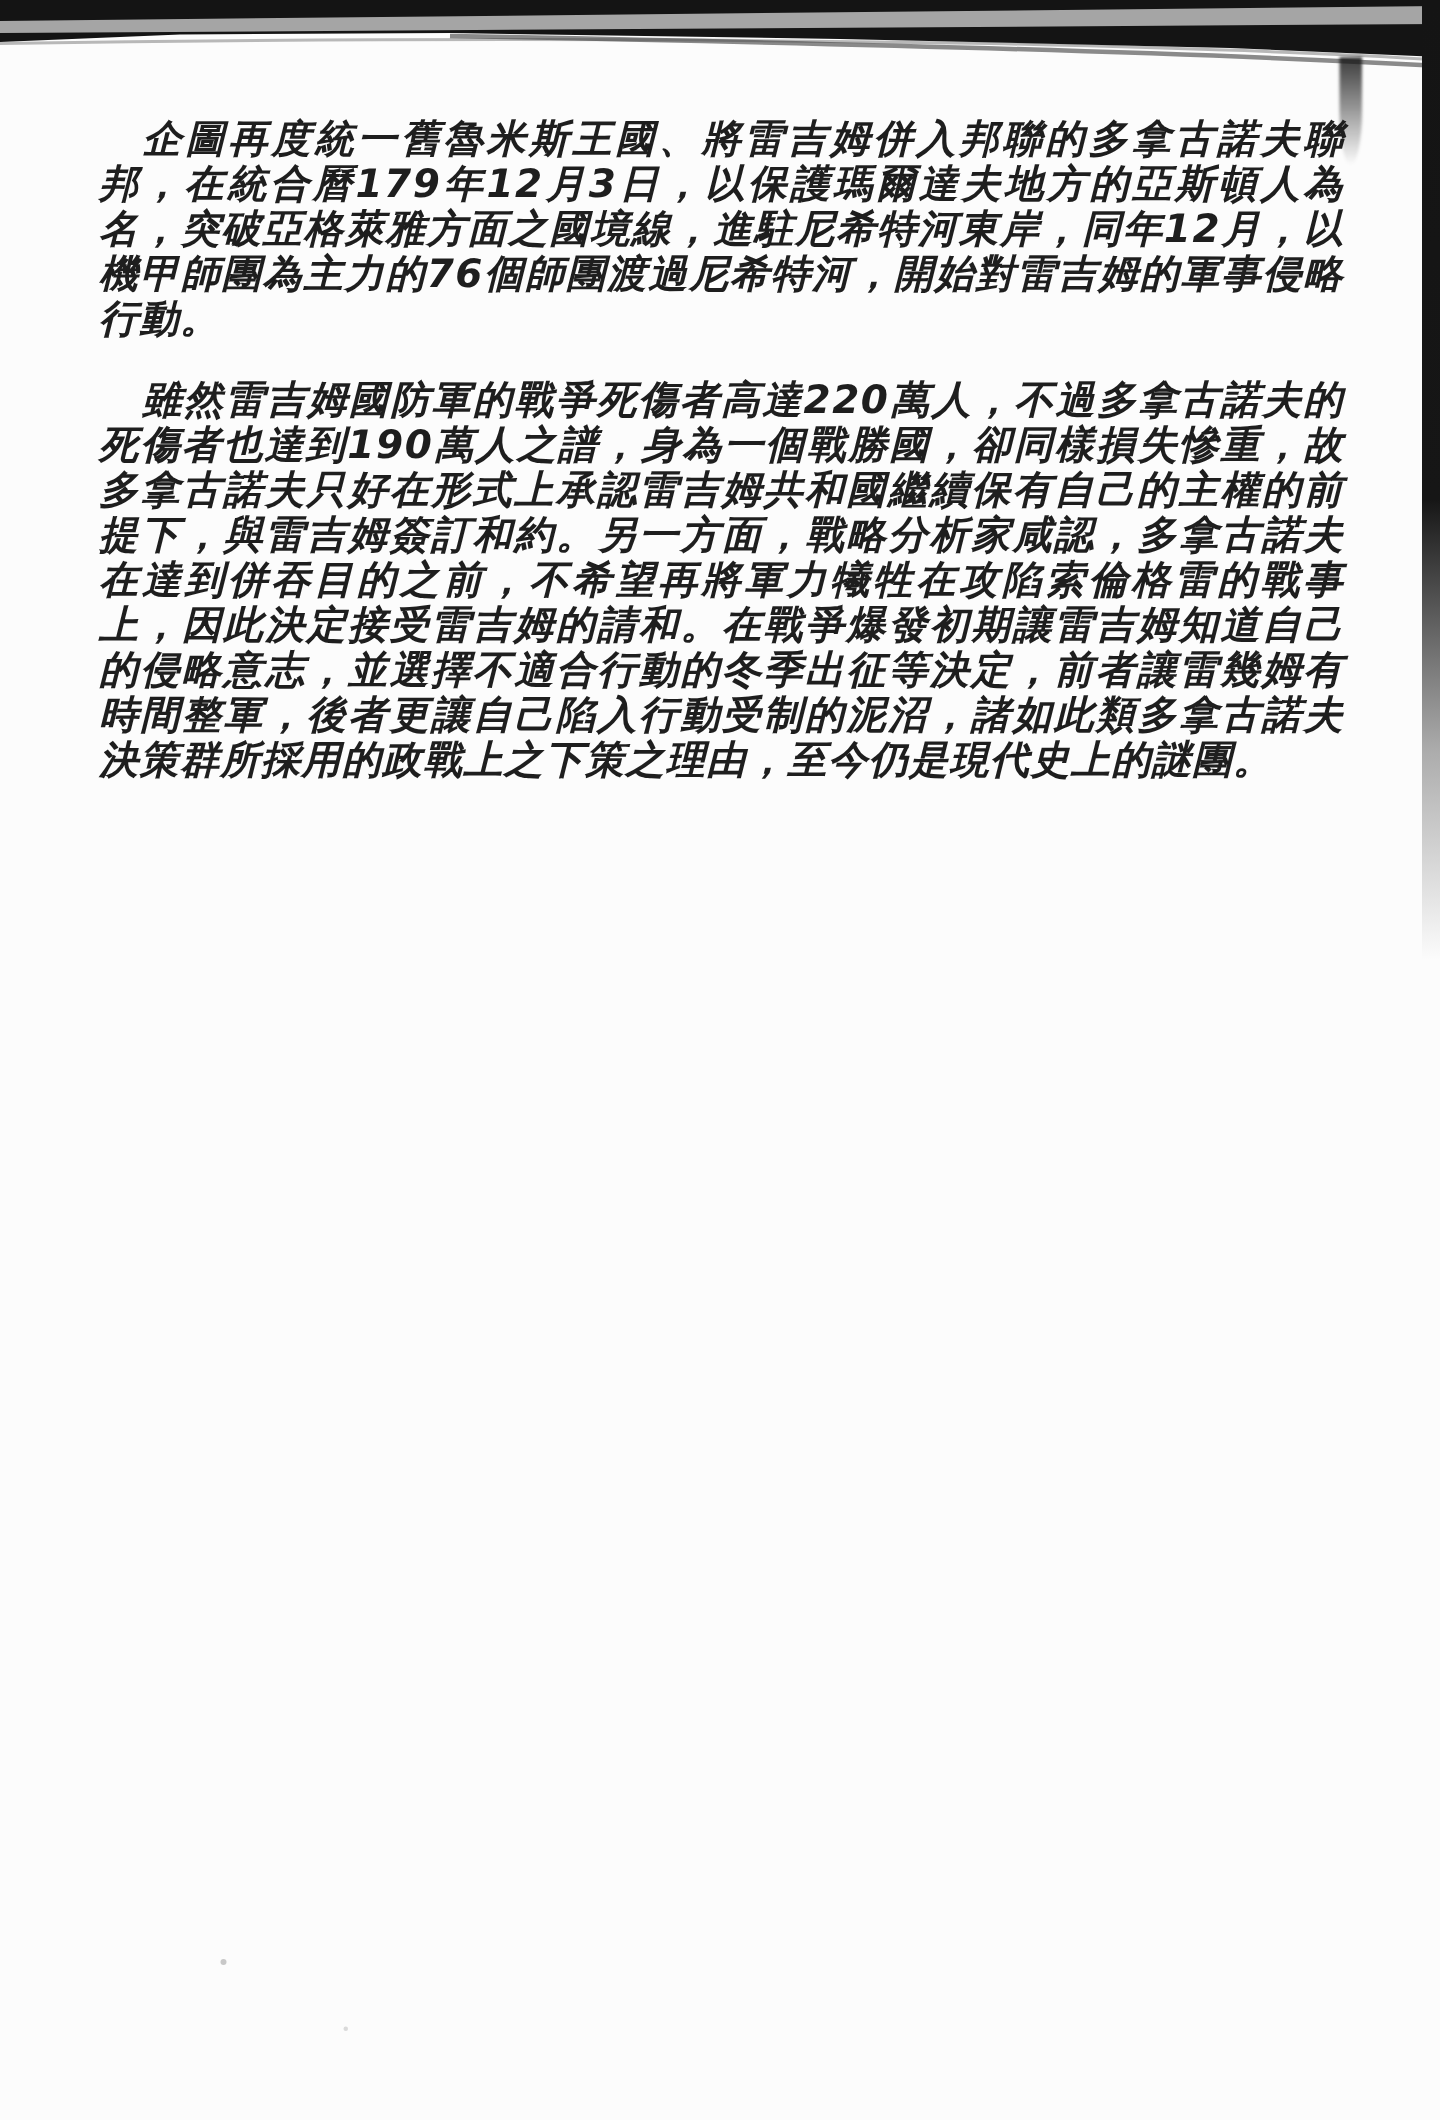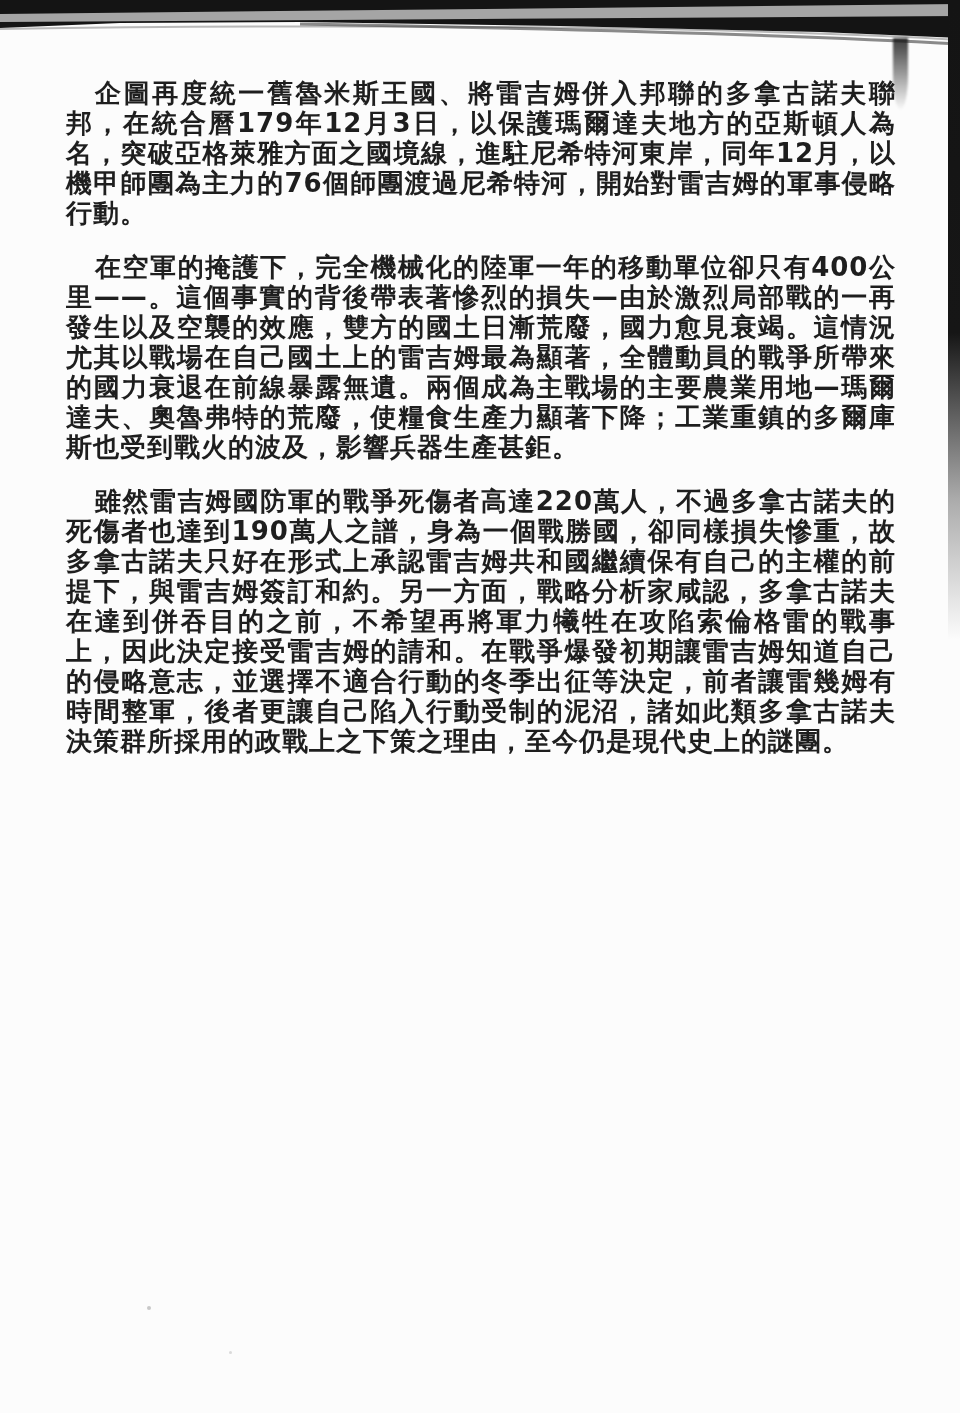--- a/index.html
+++ b/index.html
@@ -57,20 +57,21 @@
     font-size: 26px;
     line-height: 30px;
     font-weight: 600;
     letter-spacing: 1px;
     text-align: justify;
     text-justify: inter-character;
   }
   .para {
     margin: 0 0 24px 0;
     text-indent: 29px;
+    font-style: italic;
   }
   .para:last-child { margin-bottom: 0; }
 </style>
 </head>
 <body>
 
 <div class="page">
 
   <div class="scan-top">
     <svg width="960" height="90" viewBox="0 0 960 90" aria-hidden="true">
@@ -80,20 +81,19 @@
       <path d="M0,29 C200,26 420,25 660,29 C790,32 900,36 960,40" stroke="#3a3a3a" stroke-width="2" fill="none" opacity="0.35"></path>
     </svg>
   </div>
 
   <div class="scan-right"></div>
 
   <div class="scan-smudge"></div>
 
   <article class="text-block">
     <p class="para">企圖再度統一舊魯米斯王國、將雷吉姆併入邦聯的多拿古諾夫聯邦，在統合曆179年12月3日，以保護瑪爾達夫地方的亞斯頓人為名，突破亞格萊雅方面之國境線，進駐尼希特河東岸，同年12月，以機甲師團為主力的76個師團渡過尼希特河，開始對雷吉姆的軍事侵略行動。</p>
-    <p class="para">在空軍的掩護下，完全機械化的陸軍一年的移動單位卻只有400公里——。這個事實的背後帶表著慘烈的損失—由於激烈局部戰的一再發生以及空襲的效應，雙方的國土日漸荒廢，國力愈見衰竭。這情況尤其以戰場在自己國土上的雷吉姆最為顯著，全體動員的戰爭所帶來的國力衰退在前線暴露無遺。兩個成為主戰場的主要農業用地—瑪爾達夫、奧魯弗特的荒廢，使糧食生產力顯著下降；工業重鎮的多爾庫斯也受到戰火的波及，影響兵器生產甚鉅。</p>
     <p class="para">雖然雷吉姆國防軍的戰爭死傷者高達220萬人，不過多拿古諾夫的死傷者也達到190萬人之譜，身為一個戰勝國，卻同樣損失慘重，故多拿古諾夫只好在形式上承認雷吉姆共和國繼續保有自己的主權的前提下，與雷吉姆簽訂和約。另一方面，戰略分析家咸認，多拿古諾夫在達到併吞目的之前，不希望再將軍力犧牲在攻陷索倫格雷的戰事上，因此決定接受雷吉姆的請和。在戰爭爆發初期讓雷吉姆知道自己的侵略意志，並選擇不適合行動的冬季出征等決定，前者讓雷幾姆有時間整軍，後者更讓自己陷入行動受制的泥沼，諸如此類多拿古諾夫決策群所採用的政戰上之下策之理由，至今仍是現代史上的謎團。</p>
   </article>
 
   <div class="speck s1"></div>
   <div class="speck s2"></div>
 
 </div>
 
 </body></html>

